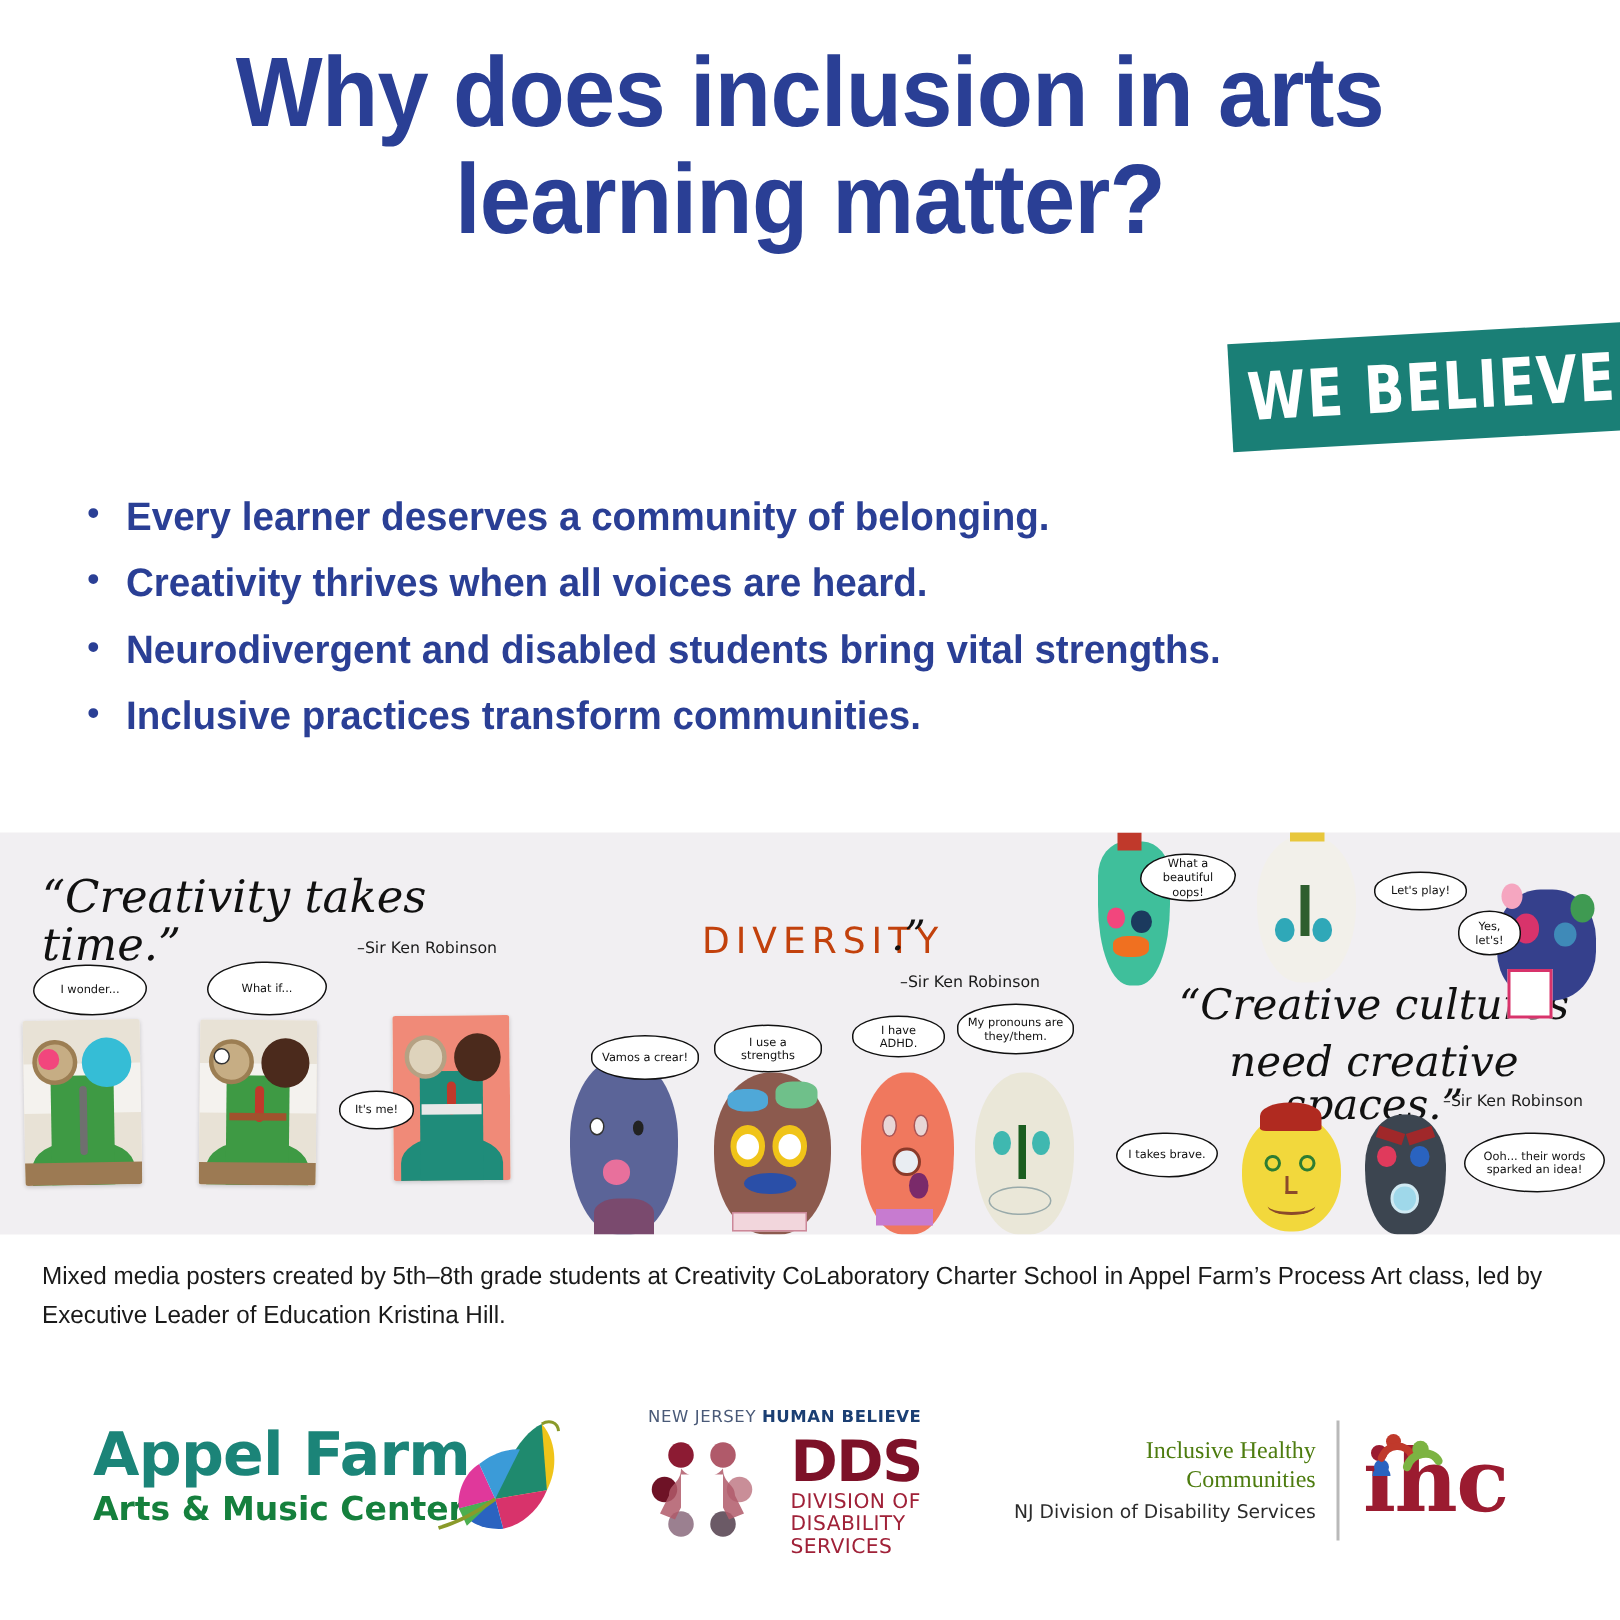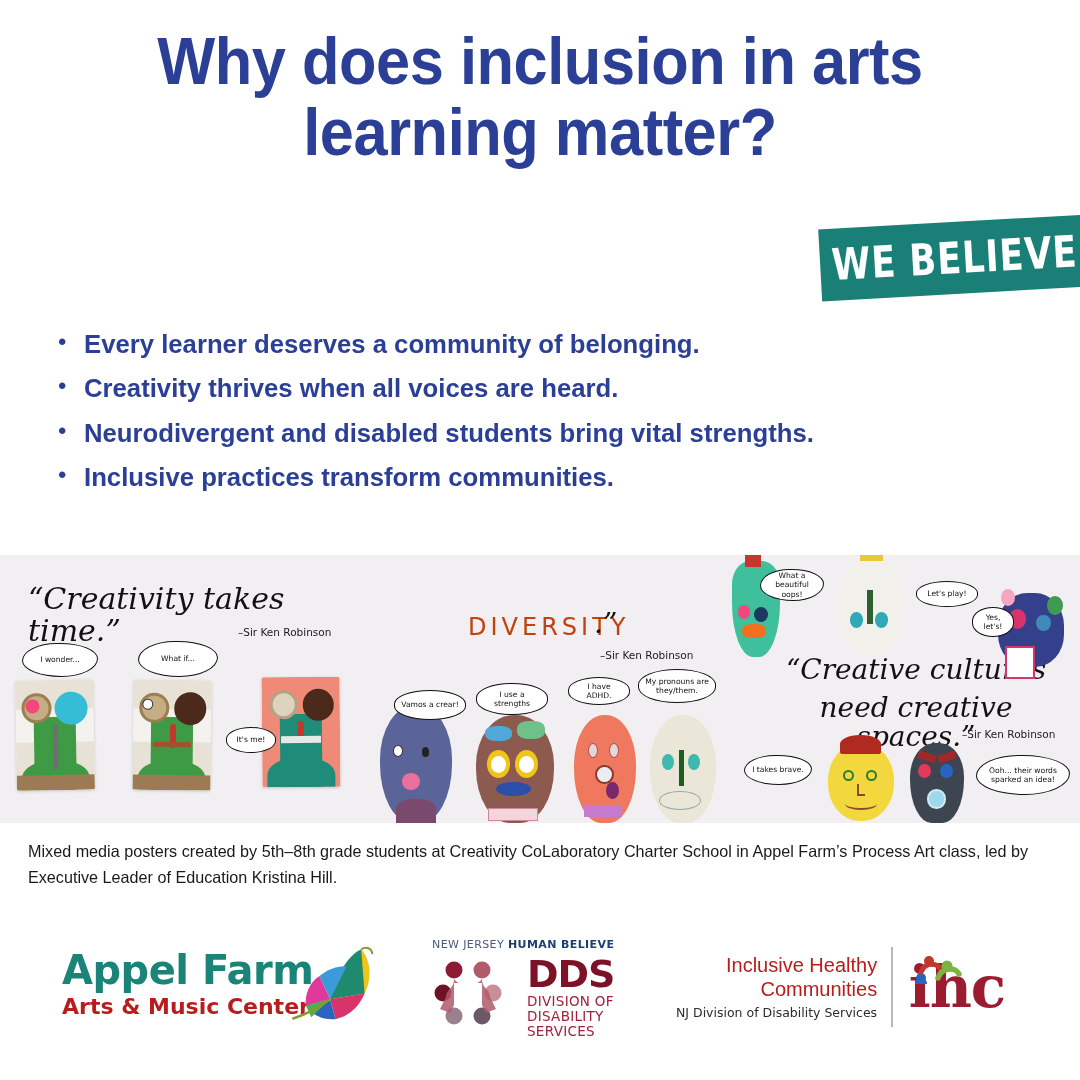--- a/index.html
+++ b/index.html
@@ -210,21 +210,21 @@
     font-family: "DejaVu Sans", sans-serif;
     font-weight: bold;
     color: #1b8478;
     font-size: 40px;
     letter-spacing: -0.5px;
     line-height: 1;
   }
   .appel-sub {
     font-family: "DejaVu Sans", sans-serif;
     font-weight: bold;
-    color: #b91c1c;
+    color: #15803d;
     font-size: 22px;
     letter-spacing: 0px;
     margin-top: 6px;
     line-height: 1;
   }
   .leaf { position: absolute; top: -12px; left: 228px; }
 
   
   .dds { position: absolute; top: 13px; left: 432px; width: 215px; }
   .dds-top {
@@ -251,22 +251,22 @@
     color: #a02138;
     line-height: 1.12;
     letter-spacing: 0.3px;
     margin-top: 2px;
   }
 
   
   .ihc { position: absolute; top: 22px; left: 676px; display: flex; align-items: center; }
   .ihc-left { text-align: right; padding-right: 14px; }
   .ihc-l1 {
-    font-family: Liberation Sans, sans-serif;
-    font-size: 20px; color: #b91c1c; line-height: 1.18;
+    font-family: Liberation Serif, serif;
+    font-size: 16px; color: #4d7c0f; line-height: 1.18;
   }
   .ihc-l3 {
     font-family: "DejaVu Sans", sans-serif;
     font-size: 12.5px; color: #2b2b2b; margin-top: 4px;
   }
   .ihc-div { width: 1.5px; height: 80px; background: #b9b9b9; }
   .ihc-right { position: relative; padding-left: 16px; }
   .ihc-word {
     font-family: "DejaVu Serif", serif;
     font-weight: bold;

